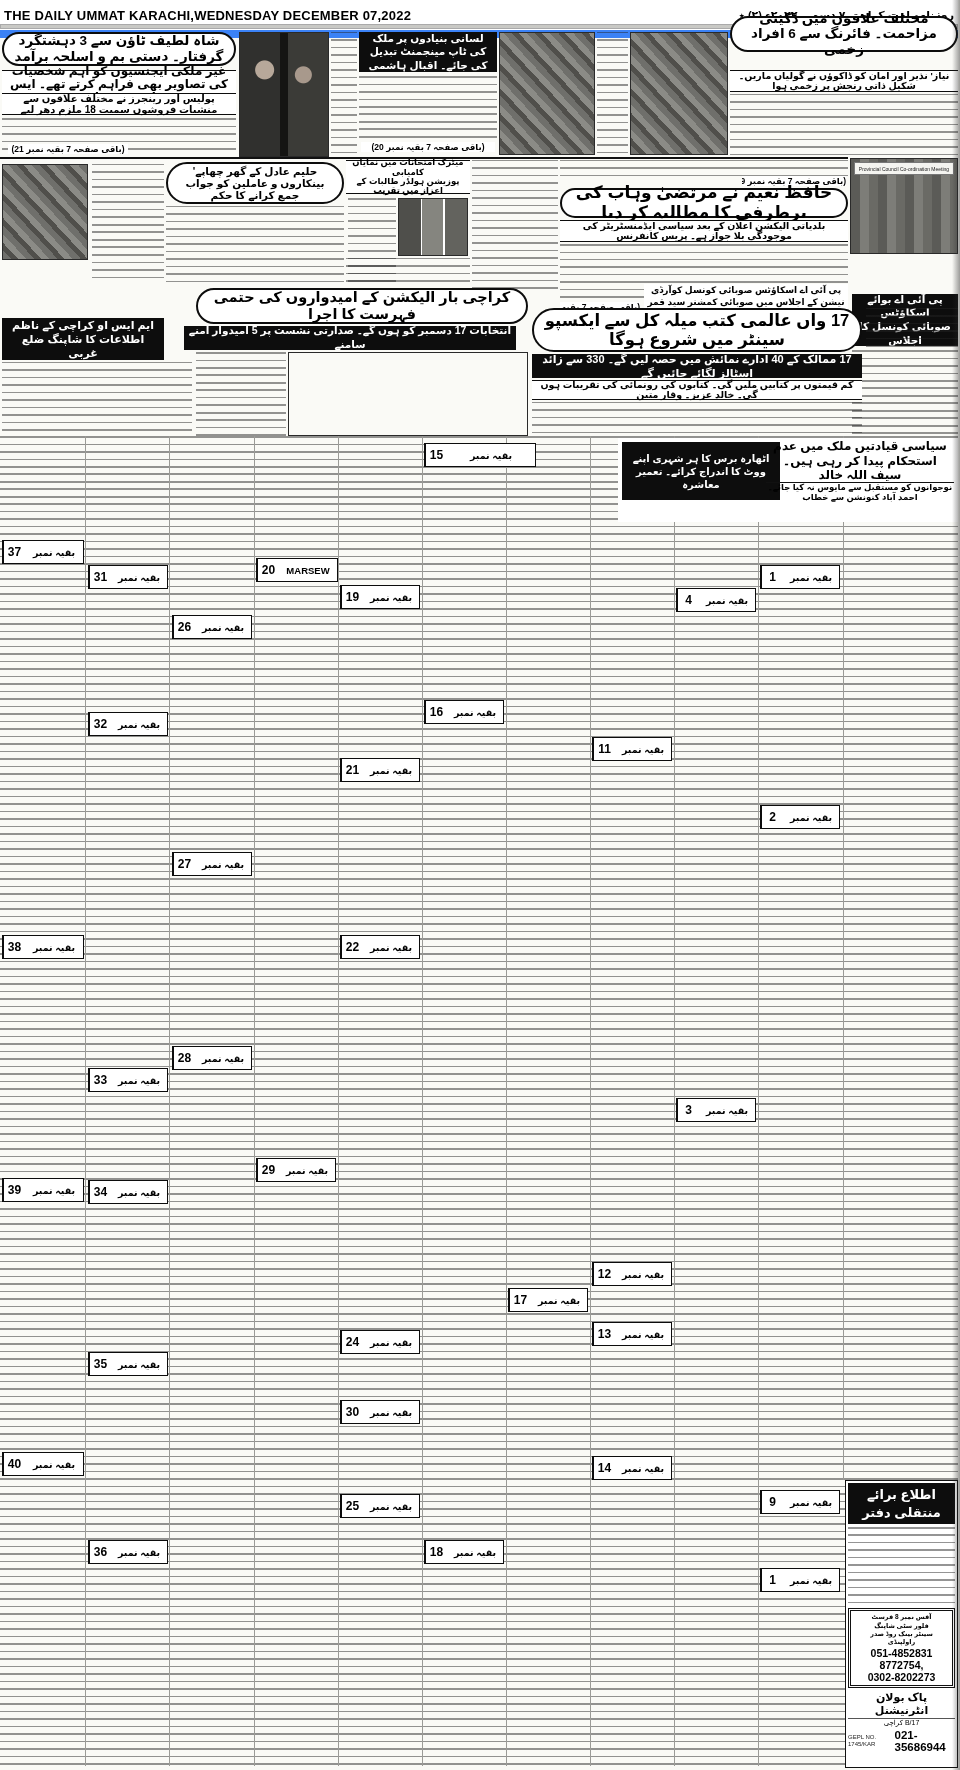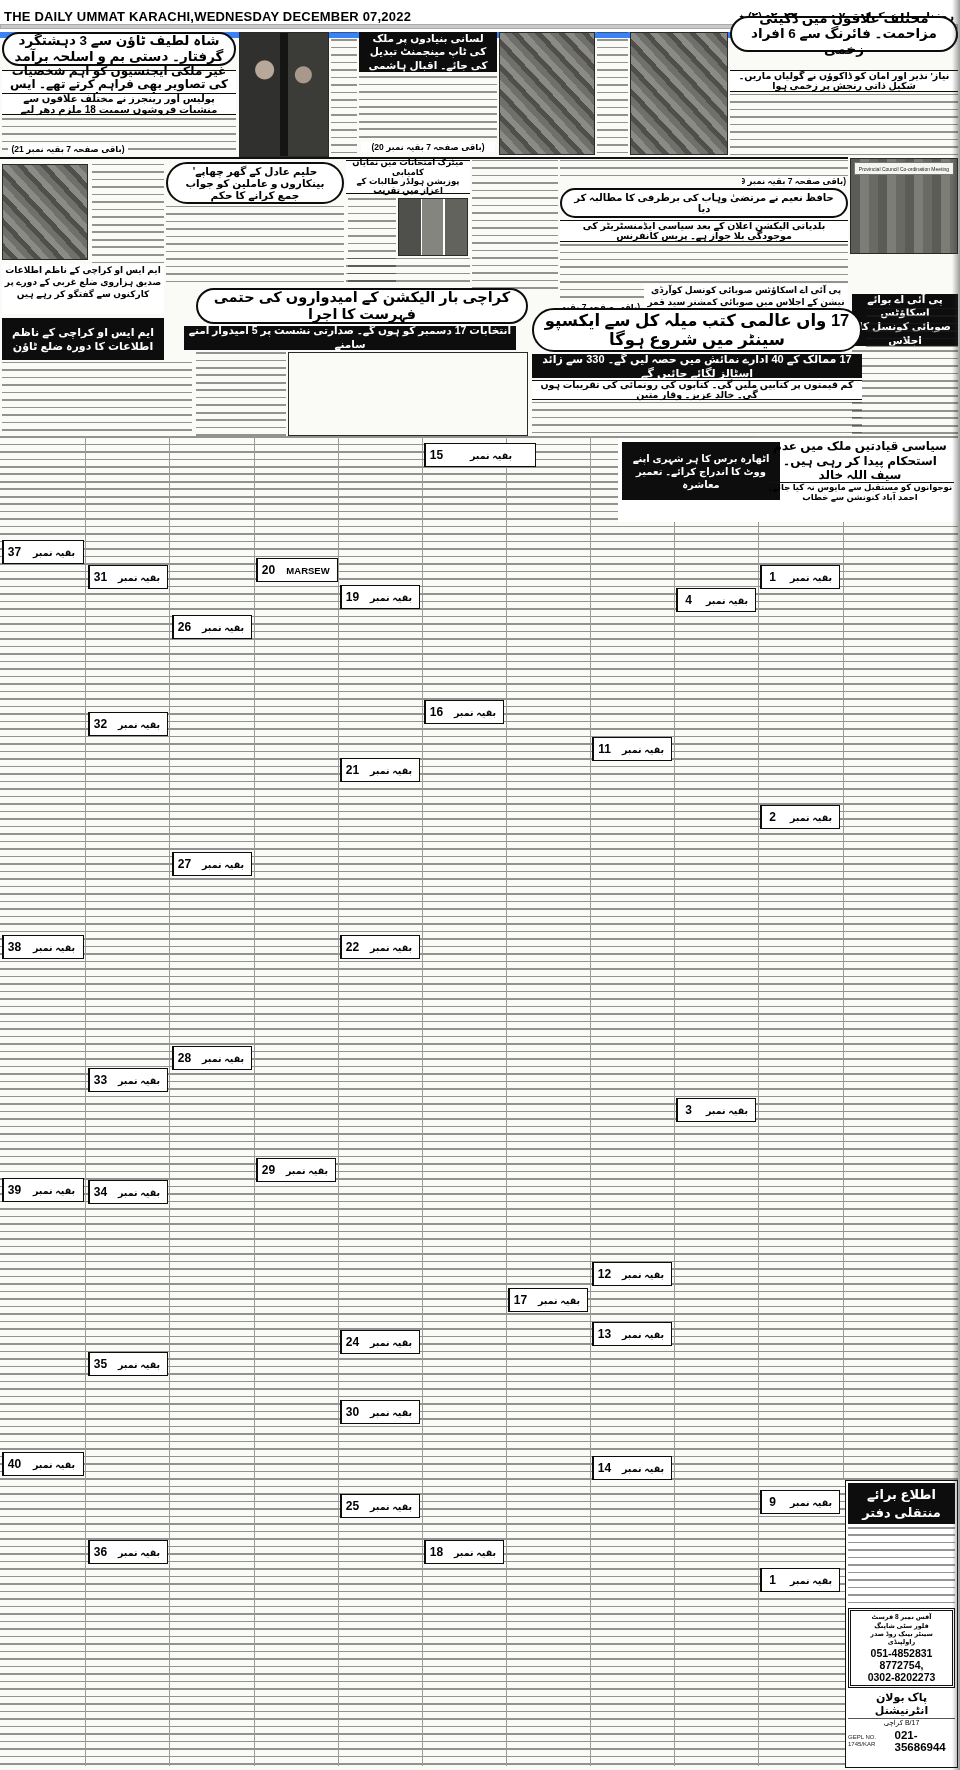--- a/index.html
+++ b/index.html
@@ -1,21 +1,21 @@
 <!DOCTYPE html>
 <html lang="ur"><head>
 <meta charset="utf-8">
 <style>
   *{margin:0;padding:0;box-sizing:border-box}
   html,body{background:#dddcd6}
   #page{position:relative;width:960px;height:1770px;margin:0 auto;background:#fafaf6;
         font-family:"Liberation Sans","DejaVu Sans",sans-serif;direction:rtl;overflow:hidden}
   .abs{position:absolute}
   
-  #masthead{left:0;top:0;width:958px;height:38px;background:#fff;border-bottom:6px solid #3b82f6;
+  #masthead{left:0;top:0;width:958px;height:38px;background:#fff;border-bottom:8px solid #3b82f6;
             display:flex;justify-content:space-between;align-items:center;padding:0 4px;direction:ltr}
   #masthead .en{font-weight:bold;font-size:13px;letter-spacing:.2px;color:#000}
   #masthead .ur{font-size:11px;font-weight:bold;direction:rtl}
   #grayrule{left:0;top:24px;width:958px;height:5px;background:#c9c9c5;border:1px solid #aaa}
   
   .fill{background:repeating-linear-gradient(180deg,rgba(35,35,35,.78) 0 1.5px,rgba(0,0,0,0) 1.5px 7.5px);
         opacity:.62}
   .vrule{width:1px;background:#9b9b97}
   .hrule{background:#111}
   
@@ -100,44 +100,43 @@
   <div class="abs photo photo-crowd" style="left:630px;top:32px;width:98px;height:123px"></div>
 
   <div class="abs h-bracket" style="left:730px;top:16px;width:228px;height:36px;font-size:13.5px">مختلف علاقوں میں ڈکیتی مزاحمت۔ فائرنگ سے 6 افراد زخمی</div>
   <div class="abs sub-line" style="left:730px;top:70px;width:228px;height:22px;font-size:9.5px">نیاز' نذیر اور امان کو ڈاکوؤں نے گولیاں ماریں۔ شکیل ذاتی رنجش پر زخمی ہوا</div>
   <div class="abs fill" style="left:730px;top:94px;width:228px;height:62px"></div>
 
   <div class="abs hrule" style="left:0;top:157px;width:848px;height:2px"></div>
 
   <div class="abs photo photo-crowd" style="left:2px;top:164px;width:86px;height:96px"></div>
   <div class="abs fill" style="left:92px;top:164px;width:72px;height:114px"></div>
-  <div class="abs caption" style="left:2px;top:264px;width:162px;height:50px">ایم ایس او کراچی کے ناظم اطلاعات صدیق ہزاروی ضلع غربی کے دورے پر کارکنوں سے گفتگو کر رہے ہیں</div>
   <div class="abs black-box" style="left:2px;top:318px;width:162px;height:42px;font-size:11px">
     <span>ایم ایس او کراچی کے ناظم</span>
-    <span>اطلاعات کا دورہ ضلع ٹاؤن</span>
+    <span>اطلاعات کا شاپنگ ضلع غربی</span>
   </div>
   <div class="abs fill" style="left:2px;top:362px;width:190px;height:70px"></div>
 
   <div class="abs h-bracket" style="left:166px;top:162px;width:178px;height:42px;font-size:10.5px">حلیم عادل کے گھر چھاپے' بینکاروں و عاملین کو جواب جمع کرانے کا حکم</div>
   <div class="abs fill" style="left:166px;top:206px;width:178px;height:80px"></div>
 
   <div class="abs sub-line" style="left:346px;top:160px;width:124px;height:34px;font-size:8.5px;flex-direction:column">
     <span>میٹرک امتحانات میں نمایاں کامیابی</span>
     <span>پوزیشن ہولڈر طالبات کے اعزاز میں تقریب</span>
   </div>
   <div class="abs photo photo-girls" style="left:398px;top:198px;width:70px;height:58px"></div>
   <div class="abs fill" style="left:348px;top:198px;width:48px;height:96px"></div>
   <div class="abs fill" style="left:346px;top:258px;width:124px;height:40px"></div>
   <div class="abs note" style="left:366px;top:300px;width:104px">(باقی صفحہ 7 بقیہ نمبر 31)</div>
 
   <div class="abs fill" style="left:472px;top:160px;width:86px;height:132px"></div>
 
   <div class="abs fill" style="left:560px;top:160px;width:288px;height:16px"></div>
   <div class="abs note" style="left:742px;top:176px;width:104px">(باقی صفحہ 7 بقیہ نمبر 19)</div>
-  <div class="abs h-bracket" style="left:560px;top:188px;width:288px;height:30px;font-size:10px">حافظ نعیم نے مرتضیٰ وہاب کی برطرفی کا مطالبہ کر دیا</div>
+  <div class="abs h-bracket" style="left:560px;top:188px;width:288px;height:30px;font-size:17px">حافظ نعیم نے مرتضیٰ وہاب کی برطرفی کا مطالبہ کر دیا</div>
   <div class="abs sub-line" style="left:560px;top:220px;width:288px;height:22px;font-size:9.5px">بلدیاتی الیکشن اعلان کے بعد سیاسی ایڈمنسٹریٹر کی موجودگی بلا جواز ہے۔ پریس کانفرنس</div>
   <div class="abs fill" style="left:560px;top:244px;width:288px;height:56px"></div>
   <div class="abs note" style="left:646px;top:302px;width:112px">(باقی صفحہ 7 بقیہ نمبر 24)</div>
   <div class="abs note" style="left:560px;top:302px;width:80px">(باقی صفحہ 7 بقیہ نمبر 25)</div>
 
   <div class="abs photo photo-group" style="left:850px;top:158px;width:108px;height:96px">
     <div class="banner">Provincial Council Co-ordination Meeting</div>
   </div>
   <div class="abs caption" style="left:644px;top:284px;width:204px;height:26px">پی آئی اے اسکاؤٹس صوبائی کونسل کوآرڈی نیشن کے اجلاس میں صوبائی کمشنر سید قمر مقبول و دیگر کا گروپ فوٹو</div>
   <div class="abs black-box" style="left:852px;top:294px;width:106px;height:52px;font-size:10.5px">

